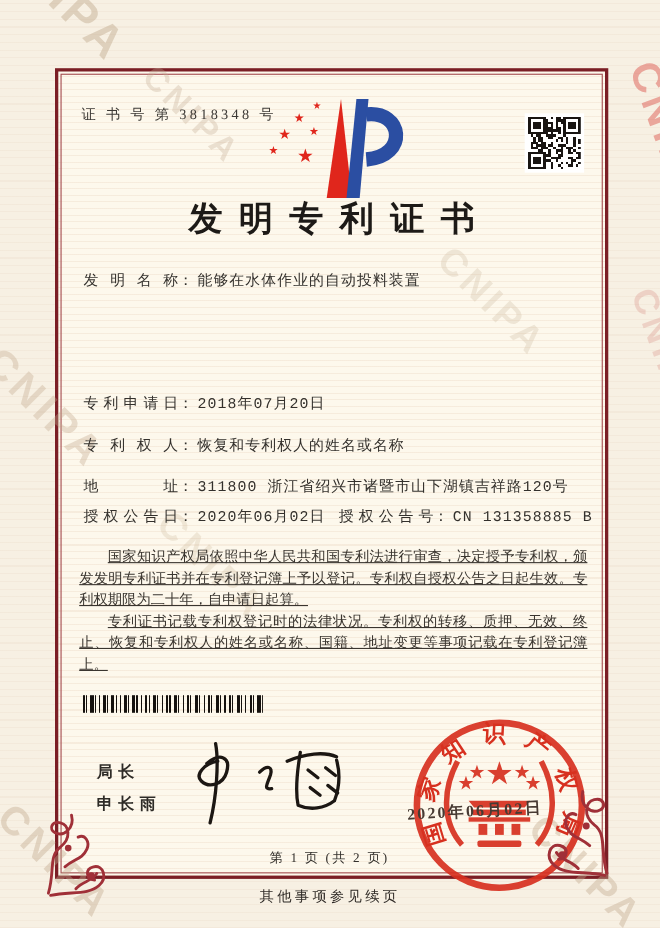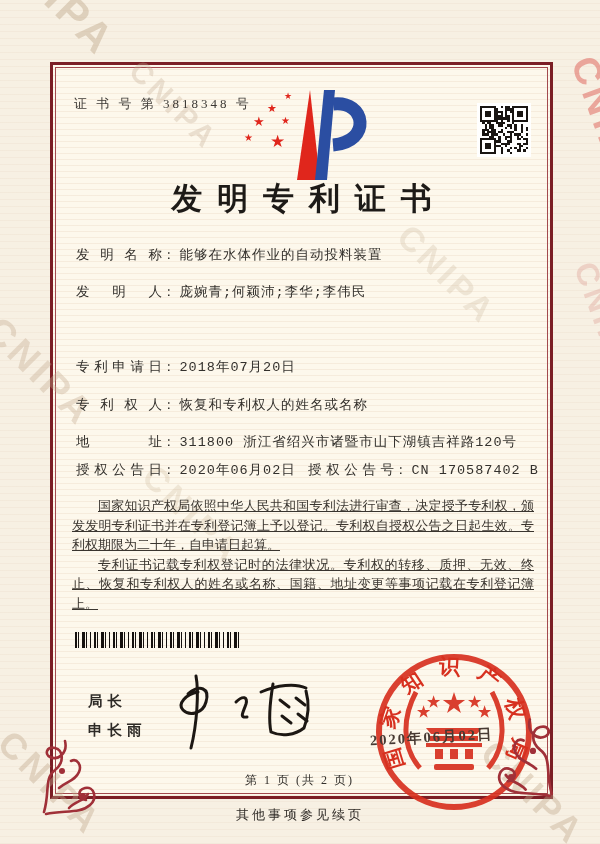--- a/index.html
+++ b/index.html
@@ -219,38 +219,35 @@
         <rect x="2" y="16" width="3" height="3"></rect>
       </g>
     </svg>
   </div>
 
   <div class="abs title">发明专利证书</div>
 
   <div class="abs row" style="top:246px">
     <span class="lbl">发明名称</span><span class="colon">：</span><span class="val">能够在水体作业的自动投料装置</span>
   </div>
-  <div class="abs row" style="top:283px">
-    <span class="lbl">发明人</span><span class="colon">：</span><span class="val">庞婉青;何颖沛;李华;李伟民</span>
-  </div>
   <div class="abs row" style="top:358px">
     <span class="lbl">专利申请日</span><span class="colon">：</span><span class="val">2018年07月20日</span>
   </div>
   <div class="abs row" style="top:396px">
     <span class="lbl">专利权人</span><span class="colon">：</span><span class="val">恢复和专利权人的姓名或名称</span>
   </div>
   <div class="abs row" style="top:433px">
     <span class="lbl">地址</span><span class="colon">：</span><span class="val">311800 浙江省绍兴市诸暨市山下湖镇吉祥路120号</span>
   </div>
   <div class="abs row" style="top:461px">
     <span class="row2cell">
       <span class="lbl">授权公告日</span><span class="colon">：</span><span class="val">2020年06月02日</span>
     </span>
     <span class="row2cell" style="position:absolute;left:232px;">
-      <span class="lbl">授权公告号</span><span class="colon">：</span><span class="val">CN 170587402 B</span>
+      <span class="lbl">授权公告号</span><span class="colon">：</span><span class="val">CN 131358885 B</span>
     </span>
   </div>
 
   <div class="abs paras">
     <p>国家知识产权局依照中华人民共和国专利法进行审查，决定授予专利权，颁发发明专利证书并在专利登记簿上予以登记。专利权自授权公告之日起生效。专利权期限为二十年，自申请日起算。</p>
     <p>专利证书记载专利权登记时的法律状况。专利权的转移、质押、无效、终止、恢复和专利权人的姓名或名称、国籍、地址变更等事项记载在专利登记簿上。</p>
   </div>
 
   <div class="abs barcode"></div>
 

